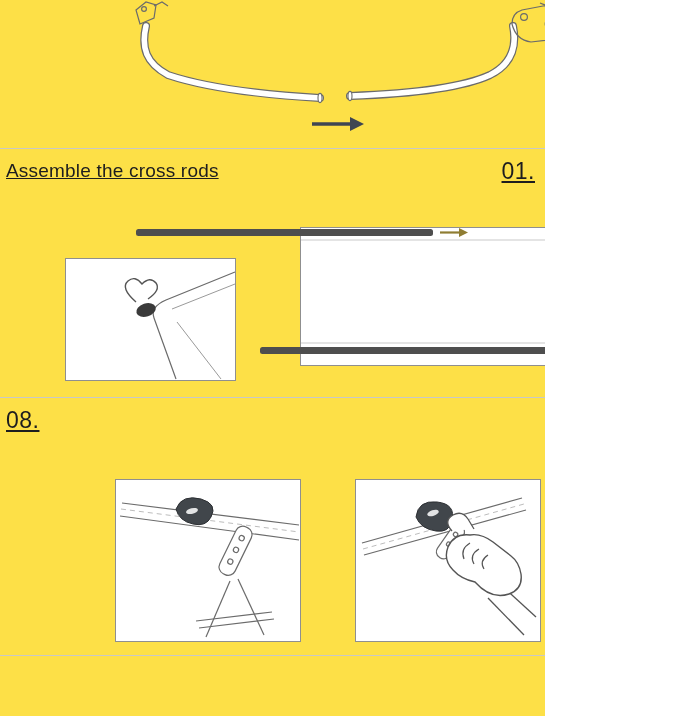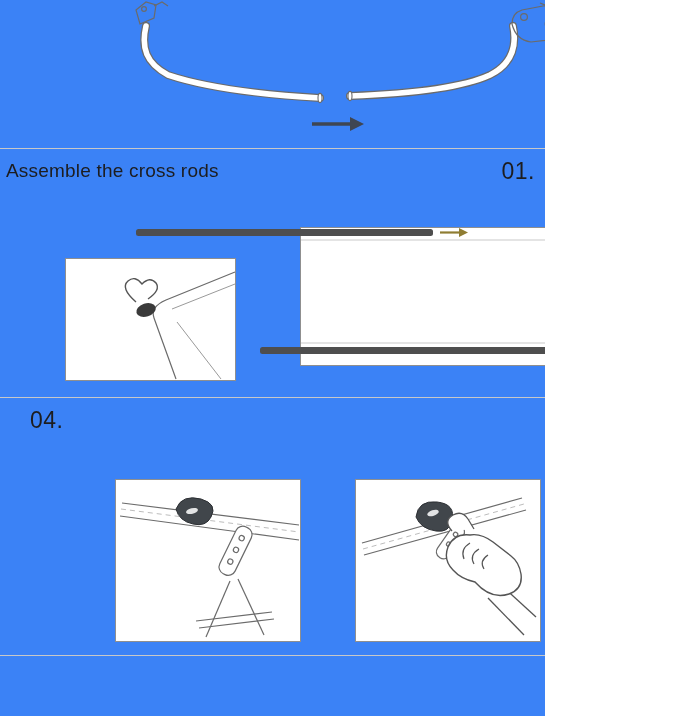--- a/index.html
+++ b/index.html
@@ -1,37 +1,37 @@
 <!DOCTYPE html>
 <html><head>
 <meta charset="utf-8">
 <style>
   html,body{margin:0;padding:0;background:#ffffff;}
   .page{
     width:545px;height:716px;position:relative;overflow:hidden;
-    background:#3b82f6;color:#1d1d1f;
+    background:#fde047;color:#1d1d1f;
     font-family:"Liberation Sans",sans-serif;
+    text-decoration:underline;
   }
   .figure{display:block;}
   .divider{width:679px;height:1px;background:#c8c8c8;}
   .step-row{
     display:flex;justify-content:space-between;align-items:flex-start;
     box-sizing:border-box;padding:9px 10px 0 6px;
   }
   .r1{height:61px}
   .r2{height:67px}
   .r3{height:60px}
   .caption{
     font-size:19px;line-height:1.32;letter-spacing:.2px;
     white-space:pre-line;max-width:560px;
   }
   .num{
     font-size:23px;font-weight:500;letter-spacing:.5px;line-height:1.1;
     padding-top:1px;
-    margin-left:24px;
   }
   .ln{stroke:#6b6b6b;fill:none;stroke-width:1.2;}
   .box{stroke:#8f8f8f;fill:#ffffff;stroke-width:1;}
 </style>
 </head>
 <body>
 
 <div class="page">
 
   <svg class="figure" width="679" height="148" viewBox="0 0 679 148" xmlns="http://www.w3.org/2000/svg">
@@ -102,21 +102,21 @@
       <g>
         <ellipse cx="146" cy="100" rx="10" ry="6.5" fill="#3a3a3a" transform="rotate(-18 146 100)"></ellipse>
         <path d="M136,92 q-16,-14 -8,-21 q7,-6 14,3 q8,-8 14,-1 q5,7 -8,16" fill="#ffffff" stroke="#555555" stroke-width="1.4"></path>
       </g>
     </g>
   </svg>
 
   <div class="divider"></div>
 
   <div class="step-row r2">
-    <div class="num">04.</div>
+    <div class="num">08.</div>
   </div>
 
   <svg class="figure" width="679" height="190" viewBox="0 0 679 190" xmlns="http://www.w3.org/2000/svg">
 
     <g>
       <rect class="box" x="115.5" y="14.5" width="185" height="162"></rect>
       <path class="ln" d="M122,38 L299,60"></path>
       <path class="ln" d="M120,51 L299,75"></path>
       <path d="M121,44 L299,67" stroke="#bdbdbd" stroke-width="1" stroke-dasharray="5 4" fill="none"></path>
       <g>

